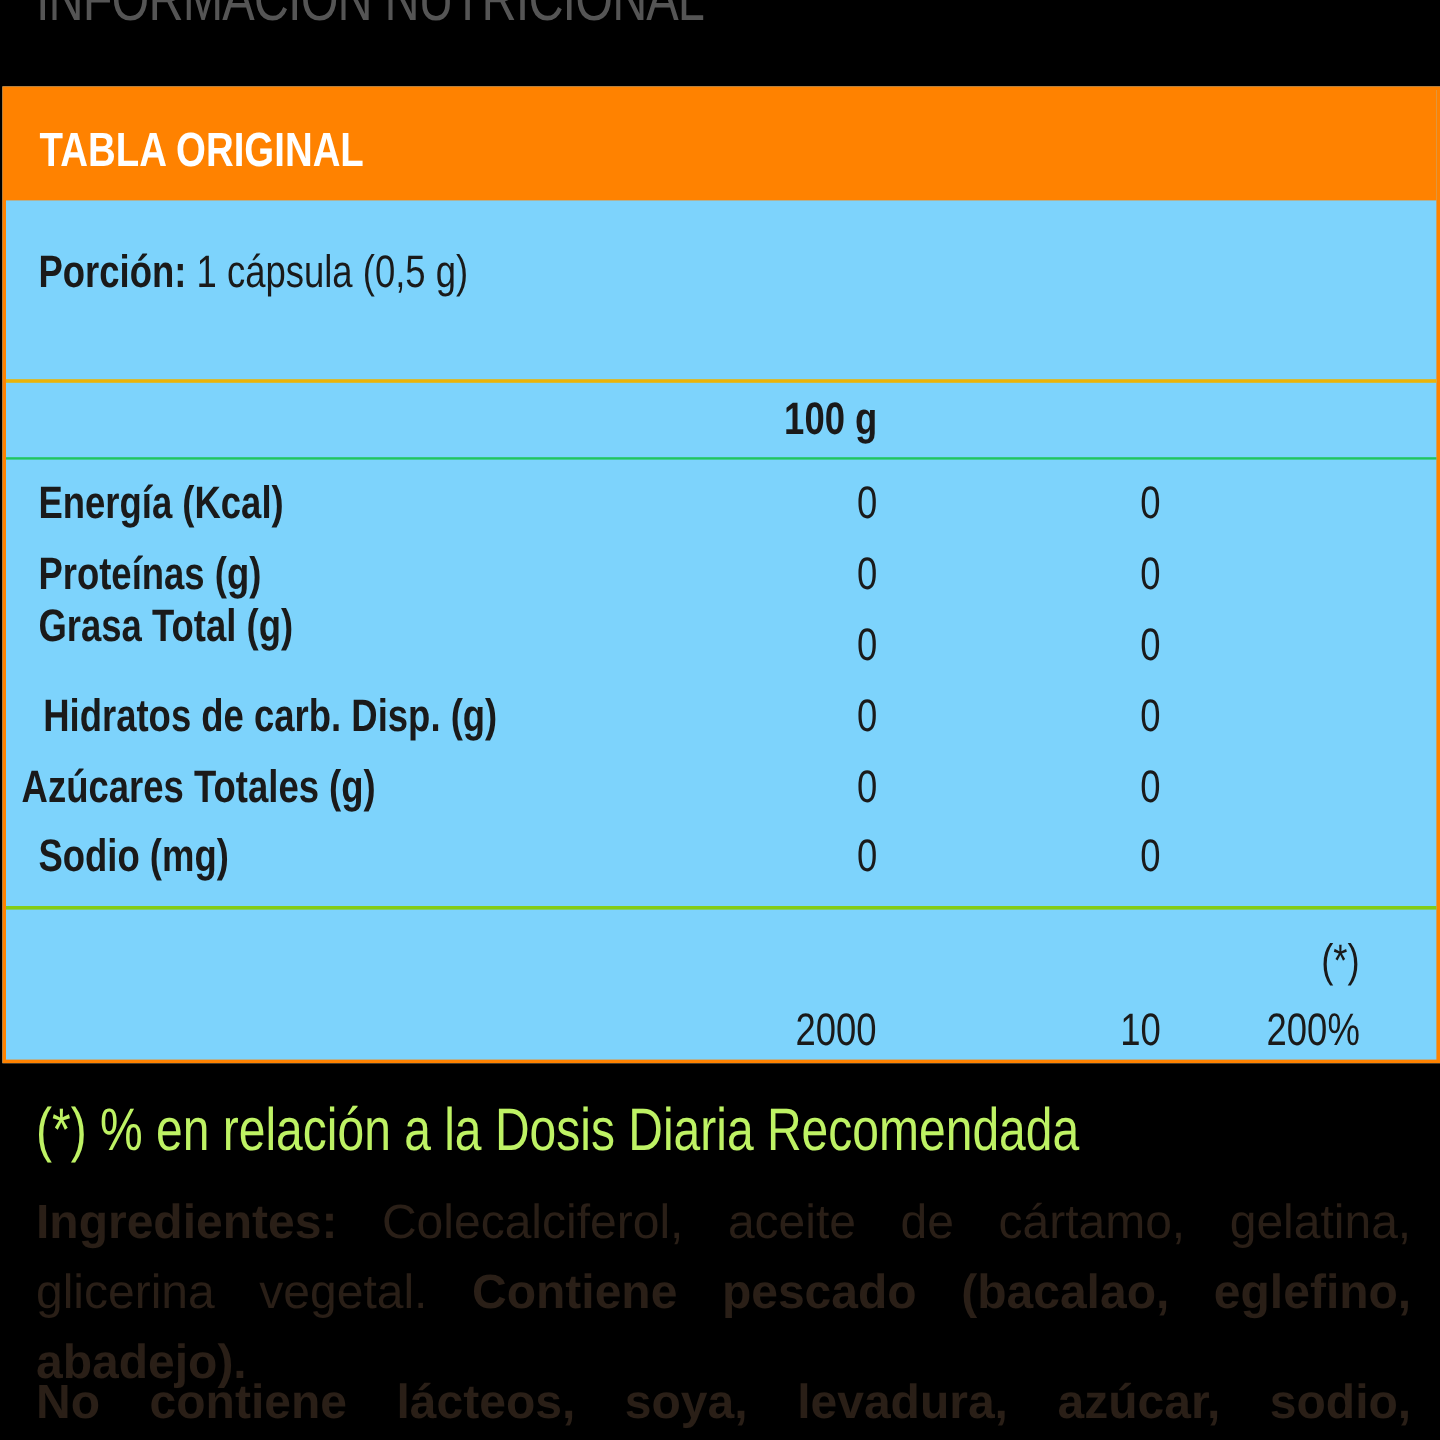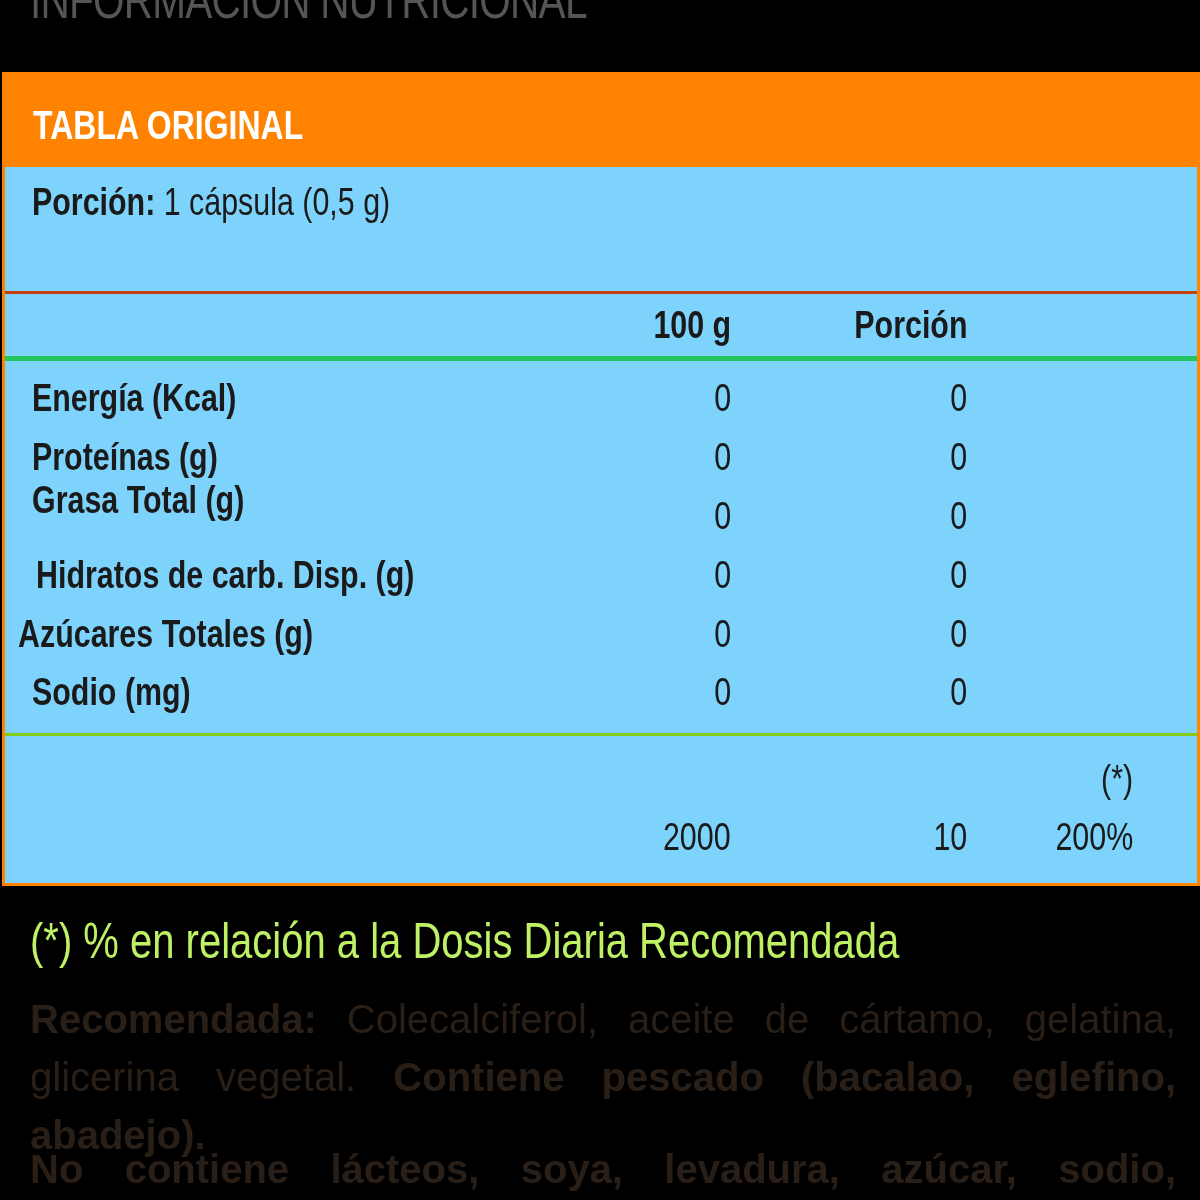--- a/index.html
+++ b/index.html
@@ -7,23 +7,23 @@
          font-family: "Liberation Sans", sans-serif; }
   .title { position:absolute; left:30px; top:-30px; font-size:52px; color:#555; letter-spacing:-1px;
            transform:scaleX(0.78); transform-origin:left top; white-space:nowrap; }
   .panel { position:absolute; left:2px; top:72px; width:1192px; height:808px; background:#7dd3fc;
            border:3px solid #ff8200; }
   .header { height:92px; background:#ff8200; position:relative; }
   .header span { position:absolute; left:28px; top:28px; color:#fff; font-weight:bold; font-size:40px;
                  transform:scaleX(0.8); transform-origin:left top; white-space:nowrap; }
   .cond { transform:scaleX(0.8); transform-origin:left top; white-space:nowrap; display:inline-block; }
   .condr { transform:scaleX(0.8); transform-origin:right top; white-space:nowrap; display:inline-block; }
-  .serving { height:124px; border-bottom:3px solid #c2410c; position:relative; }
+  .serving { height:124px; border-bottom:3px solid #eab308; position:relative;margin-top:25px; }
   .line { position:absolute; left:27px; font-size:38px; color:#1a1a1a; }
-  .colhead { height:62px; border-bottom:5px solid #22c55e; position:relative; }
+  .colhead { height:62px; border-bottom:2px solid #22c55e; position:relative; }
   .cell { position:absolute; font-size:38px; color:#1a1a1a; }
   .b { font-weight:bold; }
   .rows { height:372px; border-bottom:3px solid #84cc16; position:relative; }
   .vit { position:relative; height:146px; }
   .below { position:absolute; left:30px; color:#bef264; font-size:50px; }
   .para { position:absolute; left:30px; width:1146px; color:#2a1f17; font-size:40px; line-height:58px; text-align:justify; }
 </style>
 </head>
 <body>
 
@@ -33,21 +33,20 @@
   <div class="header">
     <span>TABLA ORIGINAL</span>
   </div>
   <div class="serving">
     <div class="line" style="top:14px"><span class="cond">
       <b>Porción:</b>
       <span>1 cápsula (0,5 g)</span></span></div>
   </div>
   <div class="colhead">
     <div class="cell b" style="right:466px;top:10px"><span class="condr">100 g</span></div>
-    <div class="cell b" style="right:230px;top:10px"><span class="condr">Porción</span></div>
   </div>
   <div class="rows">
     <div>
       <div class="cell b" style="left:27px;top:16px"><span class="cond">Energía (Kcal)</span></div>
       <div class="cell" style="right:466px;top:16px"><span class="condr">0</span></div>
       <div class="cell" style="right:230px;top:16px"><span class="condr">0</span></div>
     </div>
     <div>
       <div class="cell b" style="left:27px;top:75px"><span class="cond">Proteínas (g)</span></div>
       <div class="cell" style="right:466px;top:75px"><span class="condr">0</span></div>
@@ -78,18 +77,18 @@
     <div class="cell" style="right:64px;top:22px"><span class="condr">(*)</span></div>
     <div class="cell" style="right:466px;top:80px"><span class="condr">2000</span></div>
     <div class="cell" style="right:230px;top:80px"><span class="condr">10</span></div>
     <div class="cell" style="right:64px;top:80px"><span class="condr">200%</span></div>
   </div>
 </div>
 
 <div class="below" style="top:912px"><span class="cond">(*) % en relación a la Dosis Diaria Recomendada</span></div>
 
 <div class="para" style="top:990px">
-  <b>Recomendada:</b>
+  <b>Ingredientes:</b>
   <span>Colecalciferol, aceite de cártamo, gelatina, glicerina vegetal.</span>
   <b>Contiene pescado (bacalao, eglefino, abadejo).</b>
 </div>
 
 <div class="para b" style="top:1140px">No contiene lácteos, soya, levadura, azúcar, sodio, saborizante</div>
 
 </body></html>

